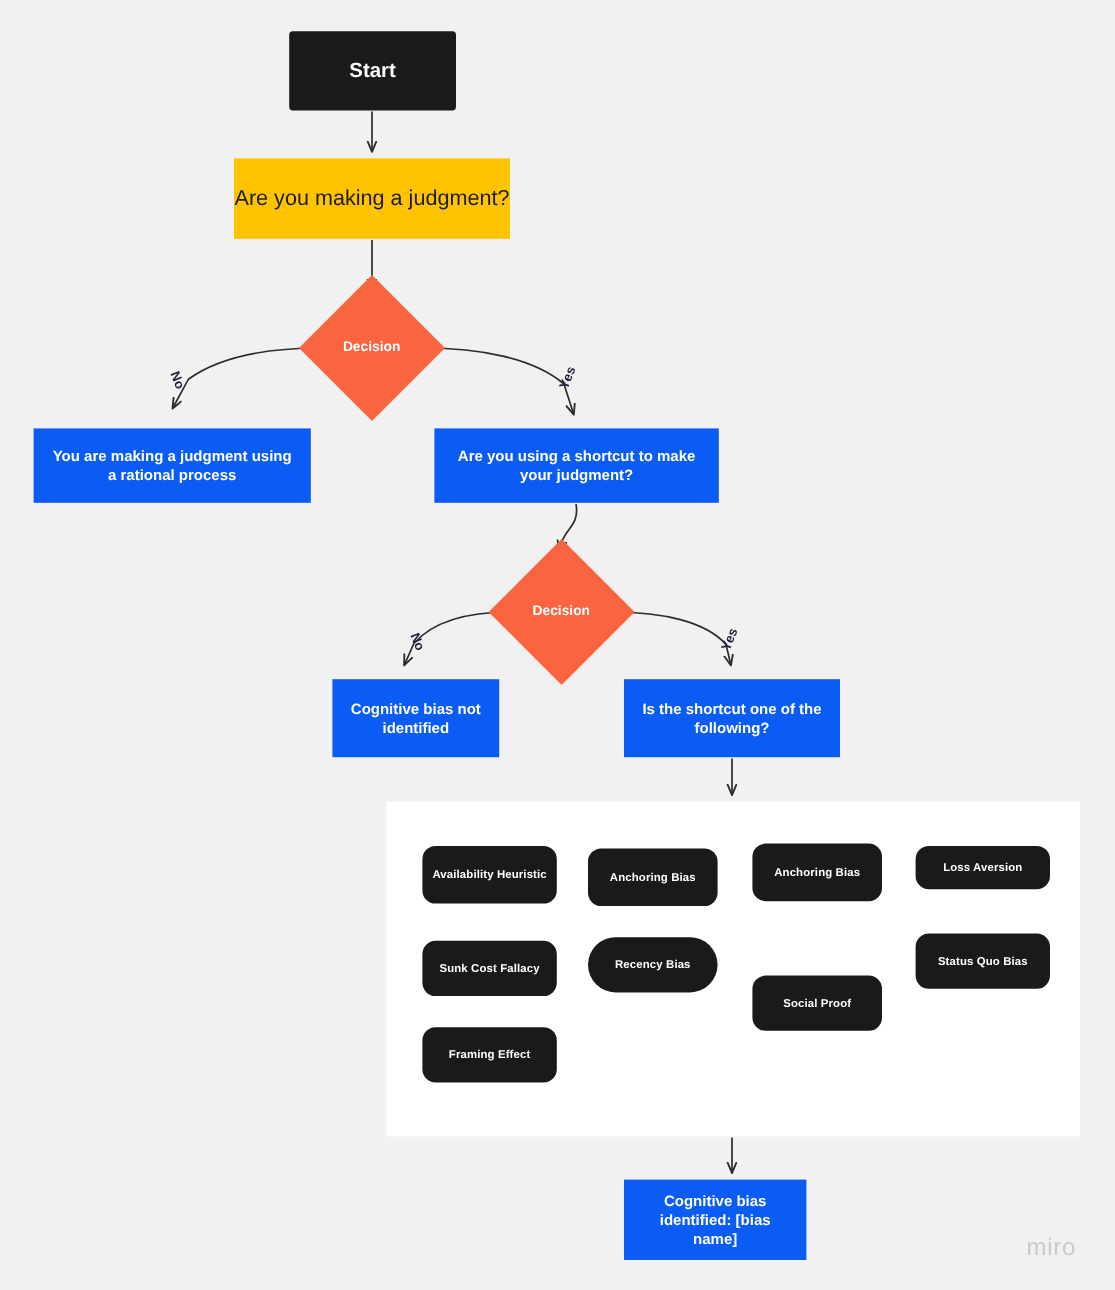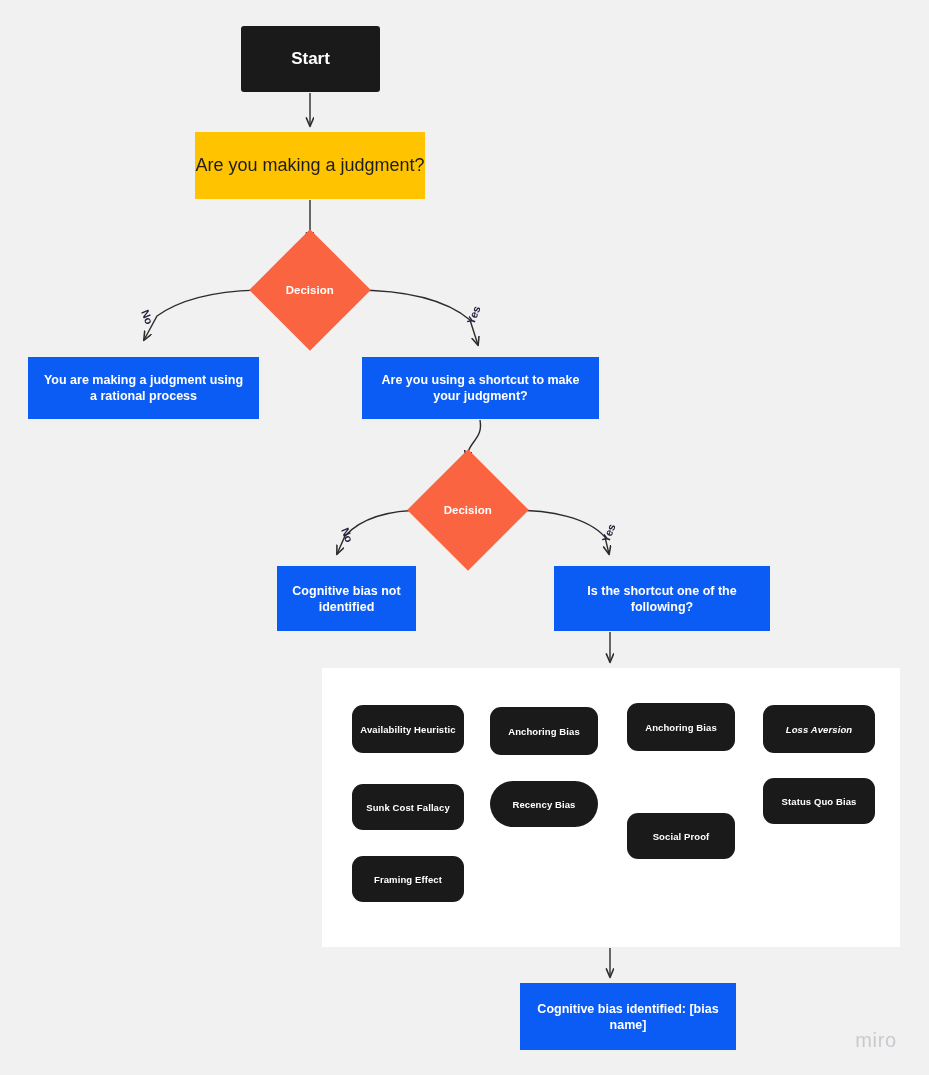--- a/index.html
+++ b/index.html
@@ -85,25 +85,25 @@
   .blue-shortcut {
     left: 362px; top: 357px;
     width: 237px; height: 62px;
   }
   .blue-notidentified {
     left: 277px; top: 566px;
     width: 139px; height: 65px;
   }
   .blue-oneof {
     left: 520px; top: 566px;
-    width: 216px; height: 65px; margin-left: 34px;
+    width: 180px; height: 65px;
   }
   .blue-final {
     left: 520px; top: 983px;
-    width: 216px; height: 67px;
+    width: 152px; height: 67px;
   }
   
   .panel-white {
     position: absolute;
     left: 322px; top: 668px;
     width: 578px; height: 279px;
     background: #ffffff;
   }
   .chip {
     position: absolute;
@@ -200,21 +200,21 @@
   </div>
 
   <div class="node node-blue blue-oneof">
     <span>Is the shortcut one of the following?</span>
   </div>
 
   <div class="panel-white" id="bias-panel">
       <div class="chip" style="left: 30px; top: 37px; width: 112px; height: 48px;">Availability Heuristic</div>
       <div class="chip" style="left: 168px; top: 39px; width: 108px; height: 48px;">Anchoring Bias</div>
       <div class="chip" style="left: 305px; top: 35px; width: 108px; height: 48px;">Anchoring Bias</div>
-      <div class="chip" style="left: 441px; top: 37px; width: 112px; height: 48px; font-style: italic;">Loss Aversion</div>
+      <div class="chip" style="left: 441px; top: 37px; width: 112px; height: 36px;">Loss Aversion</div>
       <div class="chip" style="left: 30px; top: 116px; width: 112px; height: 46px;">Sunk Cost Fallacy</div>
       <div class="chip" style="left: 168px; top: 113px; width: 108px; height: 46px; border-radius: 23px;">Recency Bias</div>
       <div class="chip" style="left: 305px; top: 111px; width: 108px; height: 46px; margin-top: 34px;">Social Proof</div>
       <div class="chip" style="left: 441px; top: 110px; width: 112px; height: 46px;">Status Quo Bias</div>
       <div class="chip" style="left: 30px; top: 188px; width: 112px; height: 46px;">Framing Effect</div>
     </div>
 
   <div class="node node-blue blue-final">
     <span>Cognitive bias identified: [bias name]</span>
   </div>

